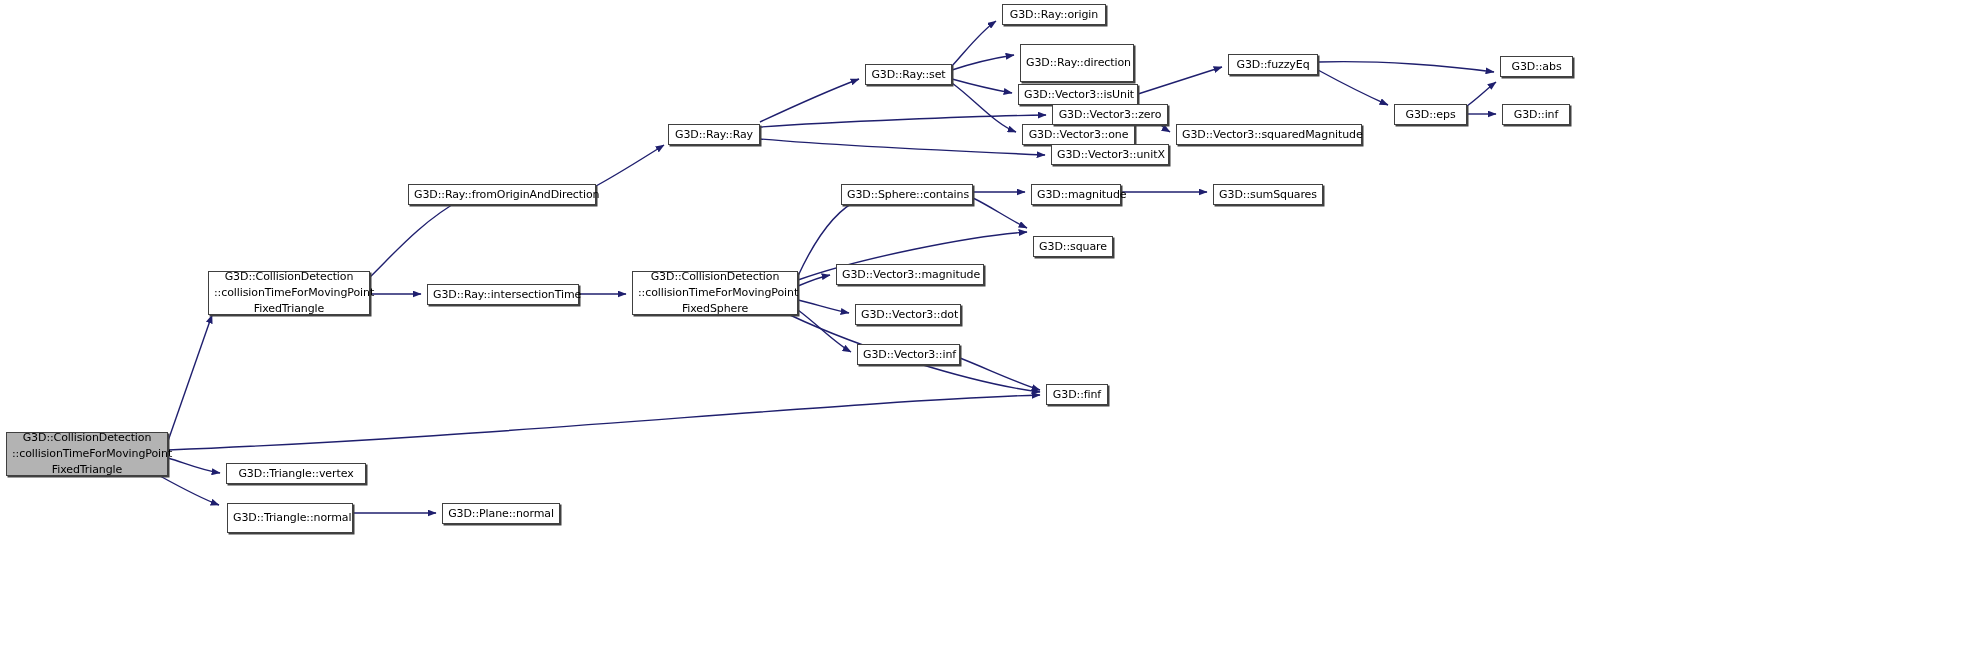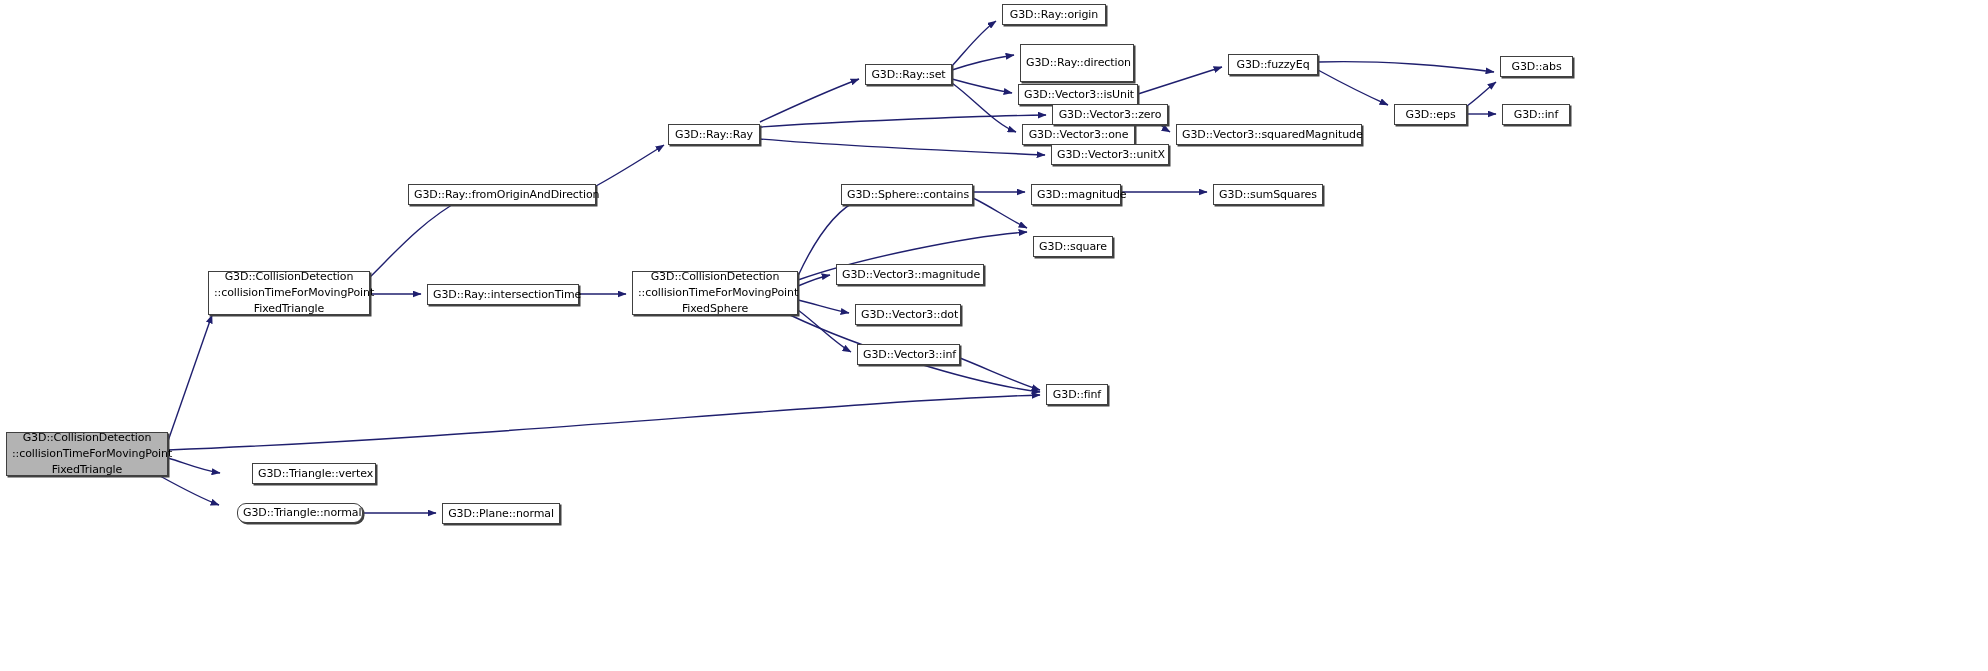--- a/index.html
+++ b/index.html
@@ -121,17 +121,17 @@
 ::collisionTimeForMovingPoint
 FixedSphere</span></div>
       <div class="node" style="left: 841px; top: 184px; width: 132px; height: 21px;"><span class="node-label">G3D::Sphere::contains</span></div>
       <div class="node" style="left: 1031px; top: 184px; width: 90px; height: 21px;"><span class="node-label">G3D::magnitude</span></div>
       <div class="node" style="left: 1213px; top: 184px; width: 110px; height: 21px;"><span class="node-label">G3D::sumSquares</span></div>
       <div class="node" style="left: 1033px; top: 224px; width: 80px; height: 21px; margin-top: 12px;"><span class="node-label">G3D::square</span></div>
       <div class="node" style="left: 836px; top: 264px; width: 148px; height: 21px;"><span class="node-label">G3D::Vector3::magnitude</span></div>
       <div class="node" style="left: 855px; top: 304px; width: 106px; height: 21px;"><span class="node-label">G3D::Vector3::dot</span></div>
       <div class="node" style="left: 857px; top: 344px; width: 103px; height: 21px;"><span class="node-label">G3D::Vector3::inf</span></div>
       <div class="node" style="left: 1046px; top: 384px; width: 62px; height: 21px;"><span class="node-label">G3D::finf</span></div>
-      <div class="node" style="left: 226px; top: 463px; width: 124px; height: 21px; margin-left: 26px;"><span class="node-label">G3D::Triangle::vertex</span></div>
-      <div class="node" style="left: 237px; top: 503px; width: 126px; height: 20px; border-radius: 9px;"><span class="node-label">G3D::Triangle::normal</span></div>
+      <div class="node" style="left: 226px; top: 463px; width: 140px; height: 21px;"><span class="node-label">G3D::Triangle::vertex</span></div>
+      <div class="node" style="left: 227px; top: 503px; width: 126px; height: 30px;"><span class="node-label">G3D::Triangle::normal</span></div>
       <div class="node" style="left: 442px; top: 503px; width: 118px; height: 21px;"><span class="node-label">G3D::Plane::normal</span></div>
     </div>
 </div>
 
 </body></html>

